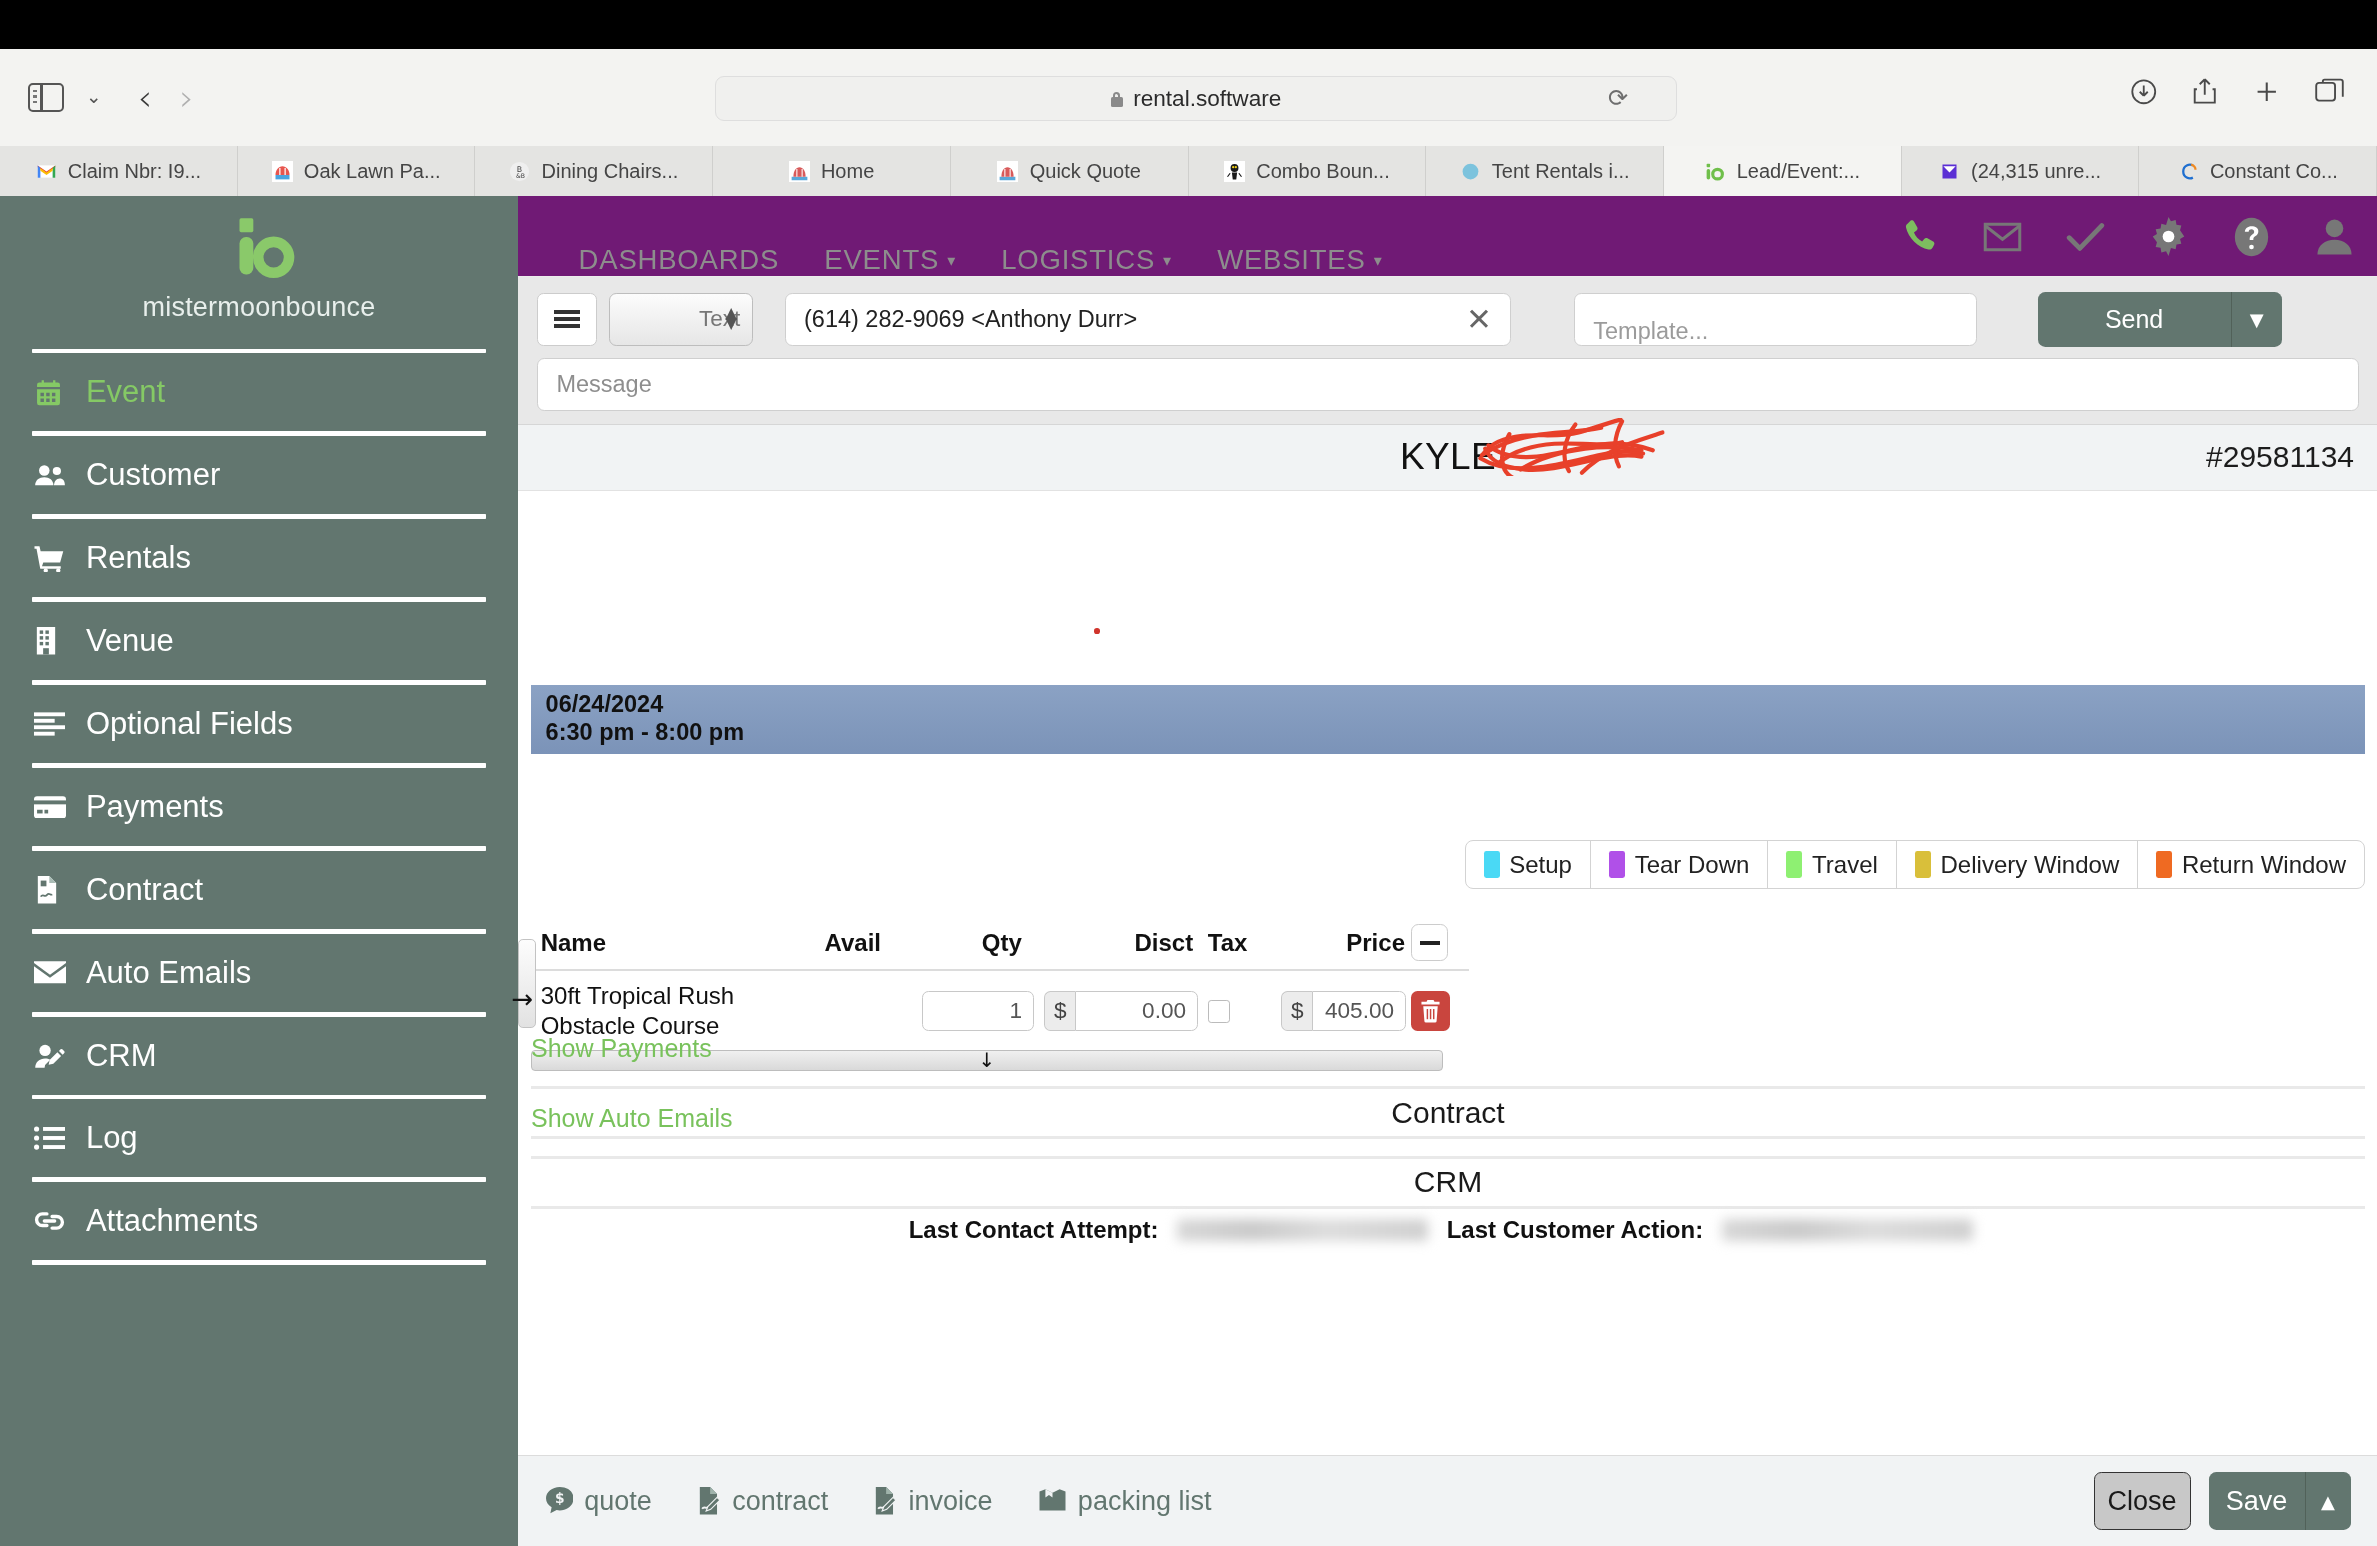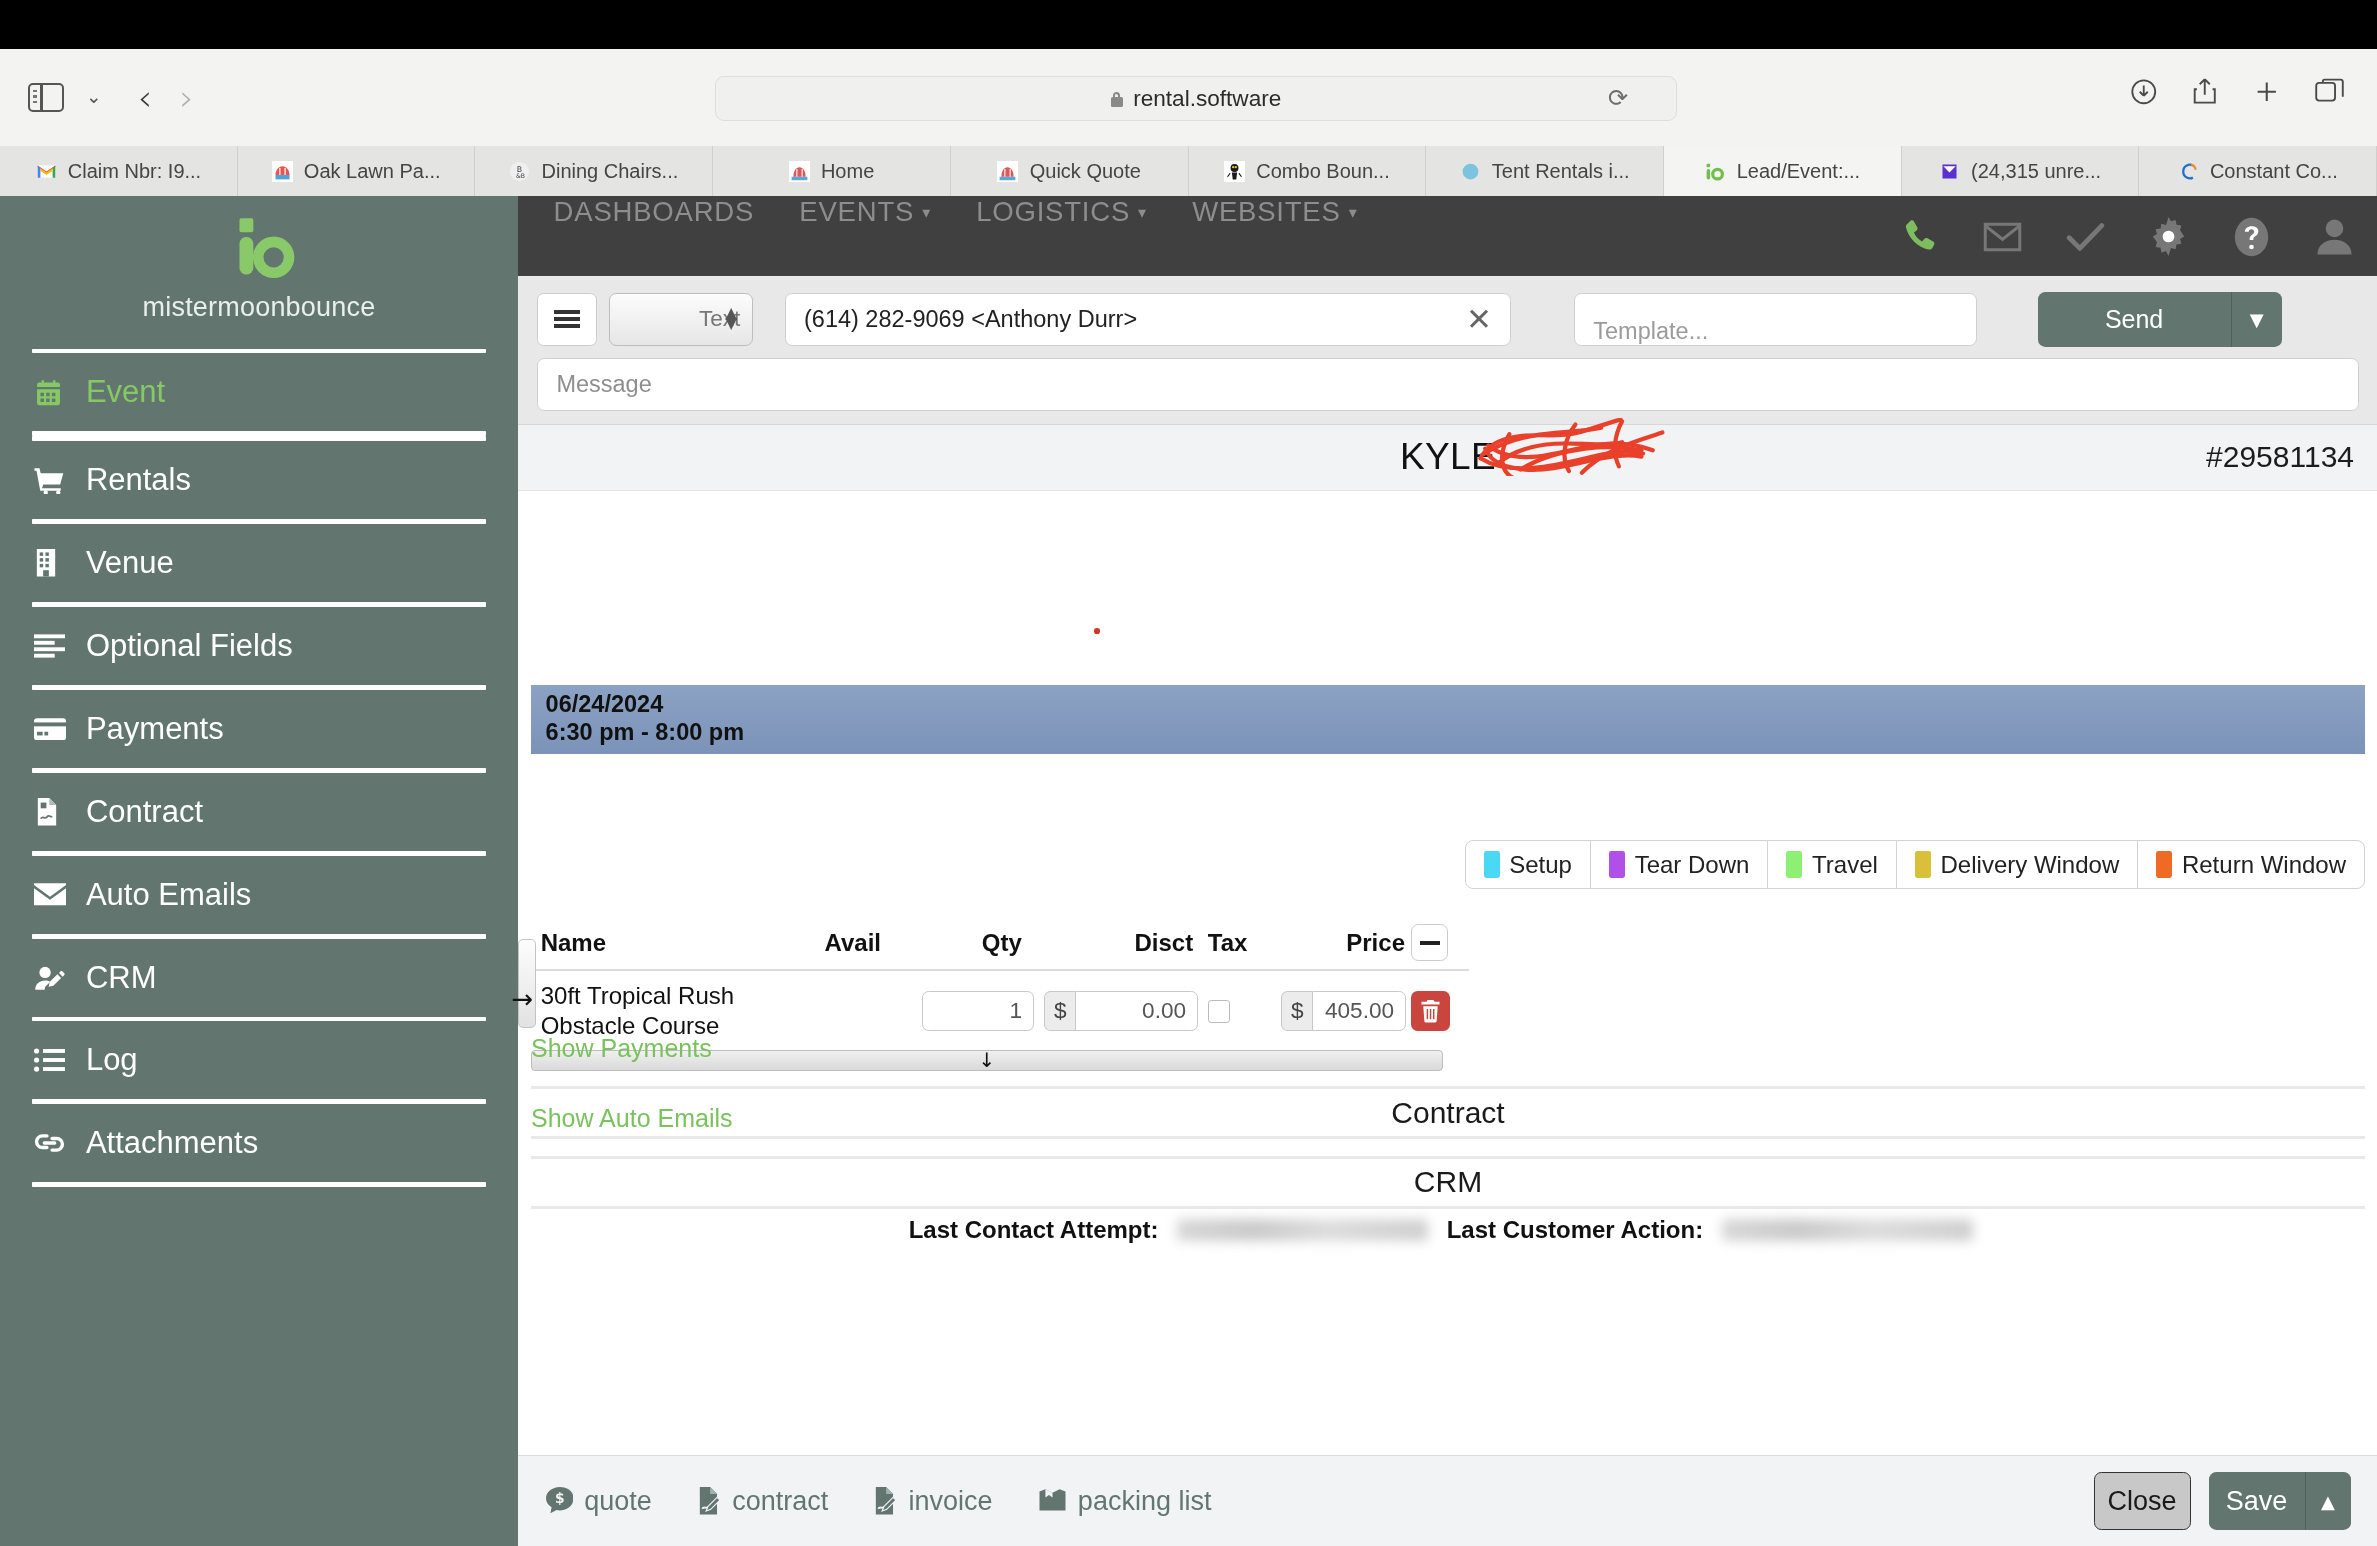--- a/index.html
+++ b/index.html
@@ -116,22 +116,22 @@
   .side-item.active { color: #85c965; }
   .side-item .si-icon { width: 34px; display: flex; align-items: center; justify-content: flex-start; flex-shrink: 0; }
   .side-rule { height: 4.9px; background: #fff; margin: 0 9.7px; border-radius: 0.8px; }
 
   
   .main {
     position: absolute; left: 518px; top: 0; width: 1860px; height: 1350px;
     background: #fff;
   }
   .topnav {
-    height: 81px; display: flex; align-items: flex-start; padding-left: 13px;
-    background: #404040; border-bottom: 0.8px solid #ececec;
+    height: 81px; display: flex; align-items: flex-end; padding-left: 38px;
+    background: #701a75; border-bottom: 0.8px solid #ececec;
     position: relative;
   }
   .topnav-item {
     font-size: 27.5px; color: #8d8d8d; letter-spacing: 0.8px; padding: 0 22.6px;
     cursor: pointer; display: flex; align-items: center; gap: 8px;
   }
   .caret-dn { font-size: 16px; color: #8d8d8d; font-family: "DejaVu Sans", sans-serif; }
   .topnav-icons {
     position: absolute; right: 24px; top: 0; height: 81px;
     display: flex; align-items: center; gap: 44px;
@@ -502,20 +502,31 @@
     <div class="side-item active">
       <span class="si-icon">
         <svg width="29" height="27.5" viewBox="0 0 24 24" fill="#85c965">
             <path d="M6 1v2H4a2 2 0 00-2 2v2h20V5a2 2 0 00-2-2h-2V1h-2v2H8V1zM2 9v12a2 2 0 002 2h16a2 2 0 002-2V9zm3 3h3v3H5zm5 0h3v3h-3zm5 0h3v3h-3zM5 17h3v3H5zm5 0h3v3h-3zm5 0h3v3h-3z"></path>
           </svg>
       </span>
       <span>Event</span>
     </div>
     <div class="side-rule"></div>
 
+    <div class="side-item">
+      <span class="si-icon">
+        <svg width="32" height="26" viewBox="0 0 28 20" fill="#fff">
+            <circle cx="9" cy="6" r="4.6"></circle>
+            <circle cx="20" cy="6.5" r="3.6"></circle>
+            <path d="M1 19c0-4.4 3.6-7 8-7s8 2.6 8 7z"></path>
+            <path d="M17.5 19c0-3.4 2-6 5-6s4.5 2.3 4.5 6z"></path>
+          </svg>
+      </span>
+      <span>Customer</span>
+    </div>
     <div class="side-rule"></div>
 
     <div class="side-item">
       <span class="si-icon">
         <svg width="31" height="27.5" viewBox="0 0 24 22" fill="#fff">
             <path d="M0 1h4l.9 4H23l-2.5 9H7L6 17h15v2H4.6L1.6 3H0z"></path>
             <circle cx="9" cy="20.3" r="1.7"></circle>
             <circle cx="19" cy="20.3" r="1.7"></circle>
           </svg>
       </span>

